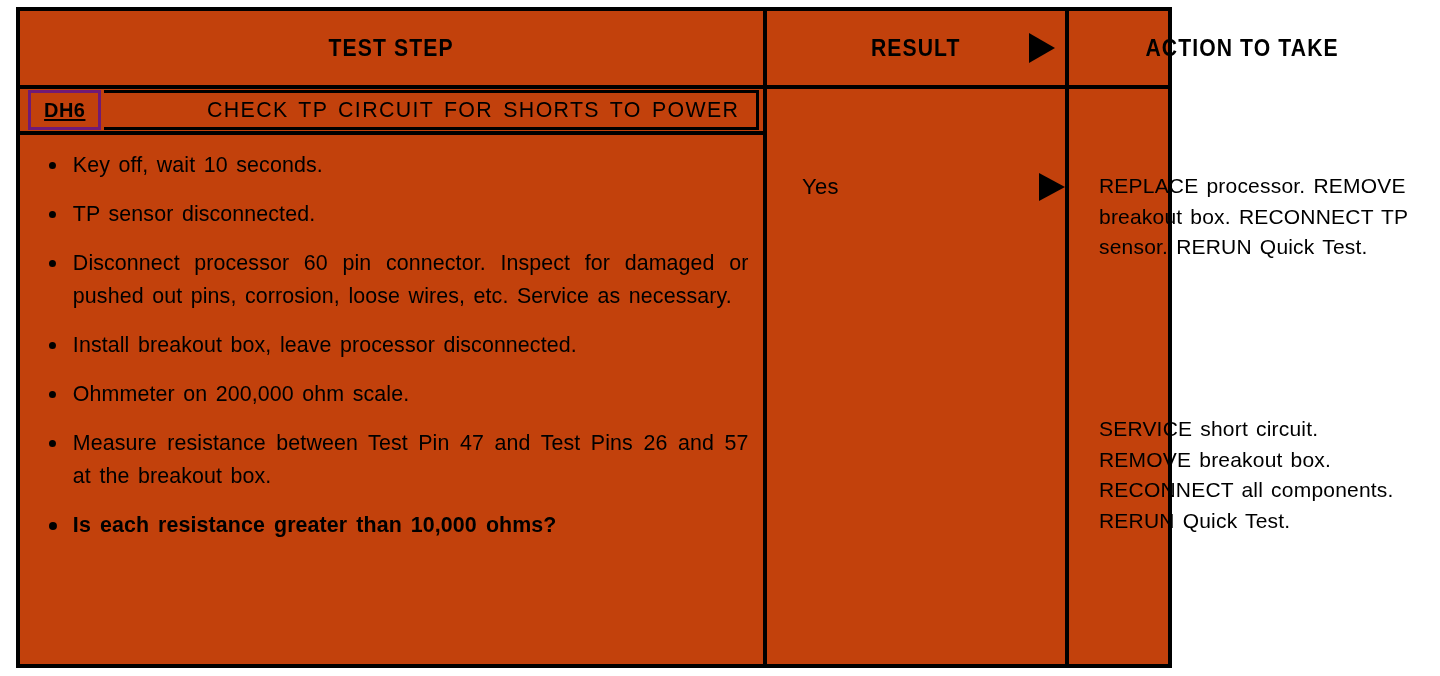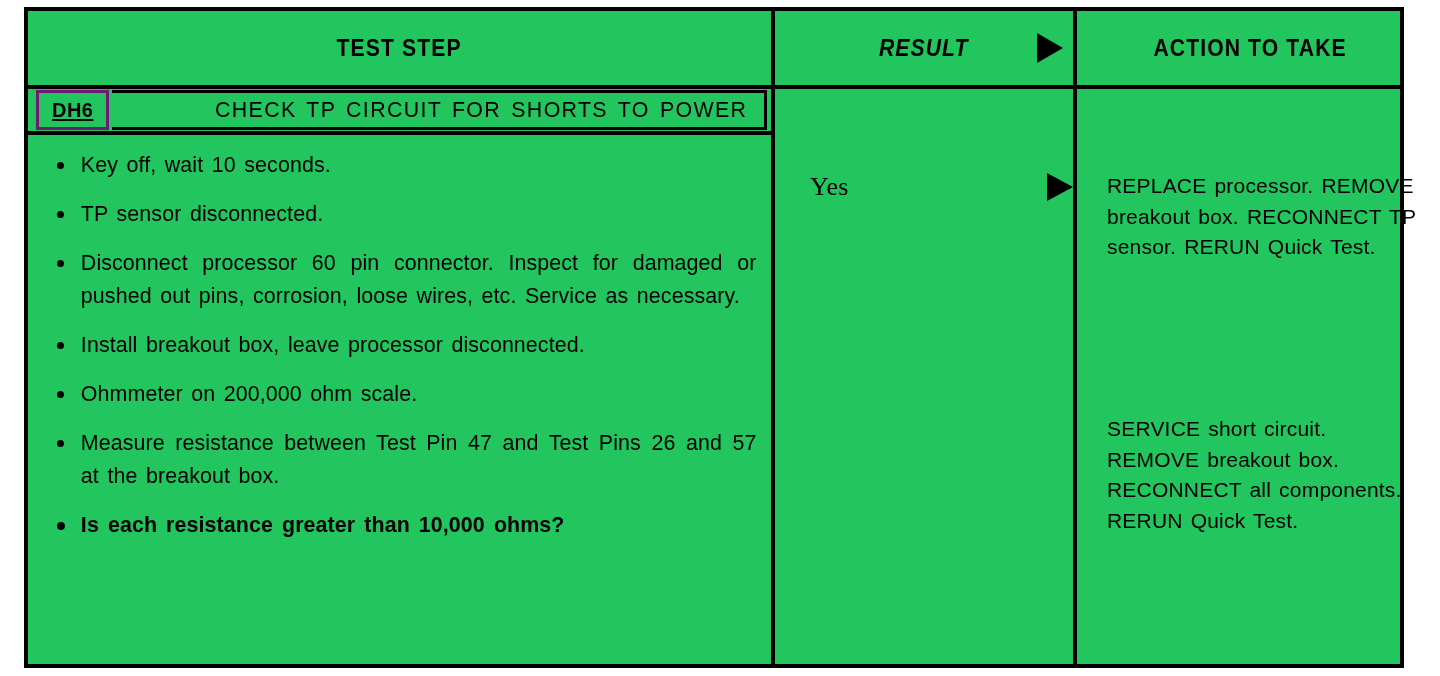--- a/index.html
+++ b/index.html
@@ -18,27 +18,27 @@
   #page {
     position: relative;
     width: 1440px;
     height: 676px;
     background: #ffffff;
   }
 
   
   .table-frame {
     position: absolute;
-    left: 24px;
+    left: 16px;
     top: 7px;
-    width: 1380px;           
+    width: 1156px;           
     height: 661px;           
     border: 4px solid #000;
     box-sizing: border-box;
-    background: #22c55e;
+    background: #c2410c;
   }
 
   
   .header-row {
     position: absolute;
     left: 0;
     top: 0;
     width: 100%;
     height: 74px;            
     box-sizing: border-box;
@@ -55,21 +55,21 @@
   .hcell {
     position: absolute;
     top: 0;
     height: 74px;
     display: flex;
     align-items: center;
     justify-content: center;
     box-sizing: border-box;
   }
   .hcell-teststep { left: 0px;    width: 743px; }
-  .hcell-result   { left: 747px;  width: 298px; font-style: italic; }
+  .hcell-result   { left: 747px;  width: 298px; }
   .hcell-action   { left: 1049px; width: 347px; }
 
   .hlabel {
     font-weight: bold;
     font-size: 23px;
     letter-spacing: 1.2px;
     white-space: nowrap;
     transform: scaleX(0.92);
     transform-origin: center;
   }
@@ -209,24 +209,23 @@
   .result-entry {
     position: absolute;
     left: 0;
     width: 298px;
     height: 34px;
   }
   .result-entry .rlabel {
     position: absolute;
     left: 35px;
     top: 0;
-    font-size: 26px;
+    font-size: 22px;
     line-height: 32px;
     letter-spacing: 0.3px;
-    font-family: Liberation Serif, serif;
   }
   .result-entry .rarrow {
     position: absolute;
     right: 0px;
     top: 2px;
     width: 0;
     height: 0;
     border-top: 14px solid transparent;
     border-bottom: 14px solid transparent;
     border-left: 26px solid #000;

